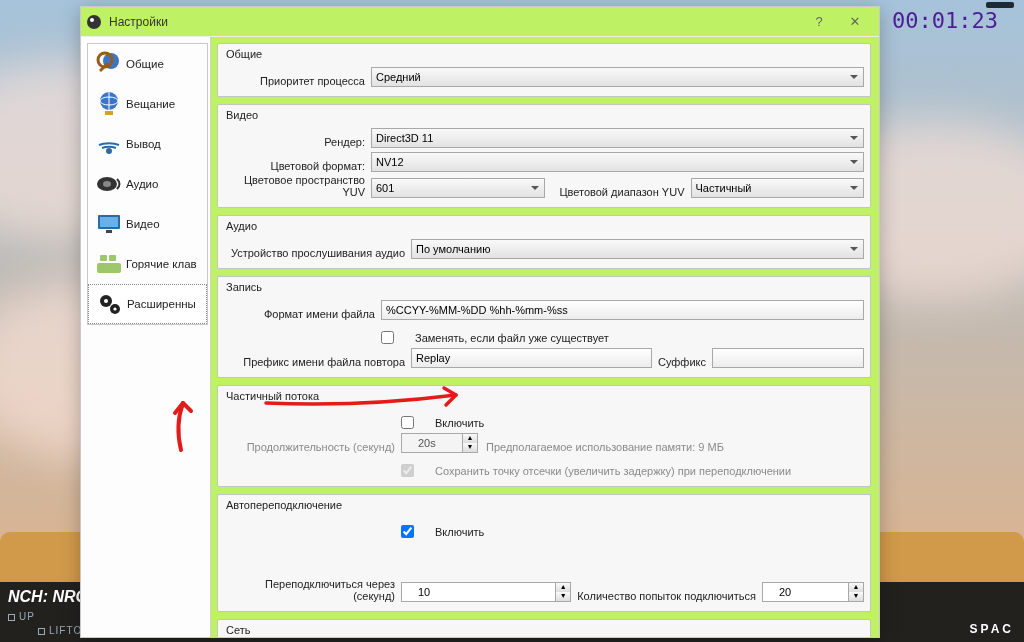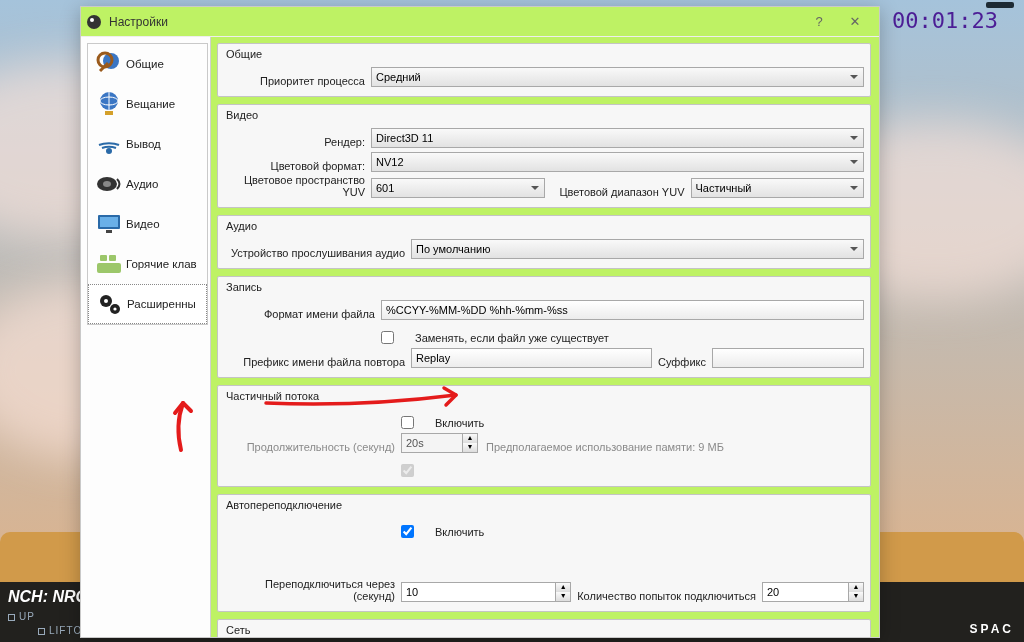--- a/index.html
+++ b/index.html
@@ -57,21 +57,21 @@
 .w-bind{width:85px;}
 
 .inp, .sel { height:20px; border:1px solid #a8a8a8; background:linear-gradient(#fff,#ececec); font-size:11px; padding:0 4px; }
 .sel { appearance:none; background:linear-gradient(#f9f9f9,#e2e2e2); position:relative;}
 .sel-wrap{position:relative;display:flex;}
 .sel-wrap::after{content:"";position:absolute;right:6px;top:8px;border:4px solid transparent;border-top-color:#555;pointer-events:none;}
 .chk { width:13px;height:13px;margin-right:5px;vertical-align:middle;}
 .chk-label{font-size:11px;color:#222;display:flex;align-items:center;gap:16px;}
 .chk-label.disabled{color:#8a8a8a;}
 .spin { display:flex; }
-.spin input{height:20px;border:1px solid #a8a8a8;font-size:11px;padding:0 4px;width:62px;}
+.spin input{height:20px;border:1px solid #a8a8a8;font-size:11px;padding:0 16px;width:62px;}
 .spin .spbtns{display:flex;flex-direction:column;border:1px solid #a8a8a8;border-left:none;}
 .spin .sp{height:9px;width:14px;font-size:7px;line-height:7px;text-align:center;background:linear-gradient(#fafafa,#ddd);}
 .hint{font-size:11px;color:#8a8a8a;margin-left:8px;}
 
 
 .arrow { position:absolute; left:60px; top:358px; width:110px; height:50px; pointer-events:none;}
 .arrow svg{overflow:visible;}
 
 .arrow2 { position:absolute; left:180px; top:378px; width:200px; height:30px; pointer-events:none;}
 
@@ -279,20 +279,21 @@
                 <div class="sp">▲</div>
                 <div class="sp">▼</div>
               </div>
           </div>
           <span class="hint">Предполагаемое использование памяти: 9 МБ</span>
         </div>
         <div class="row">
           <span style="width:175px"></span>
           <label class="chk-label disabled">
               <input type="checkbox" class="chk" checked="" disabled="" style="">
+              <span>Сохранить точку отсечки (увеличить задержку) при переподключении</span>
             </label>
         </div>
       </div>
 
       <div class="group">
         <div class="group-title">Автопереподключение</div>
         <div class="row">
           <span style="width:175px"></span>
           <label class="chk-label">
               <input type="checkbox" class="chk" checked="" style="">

